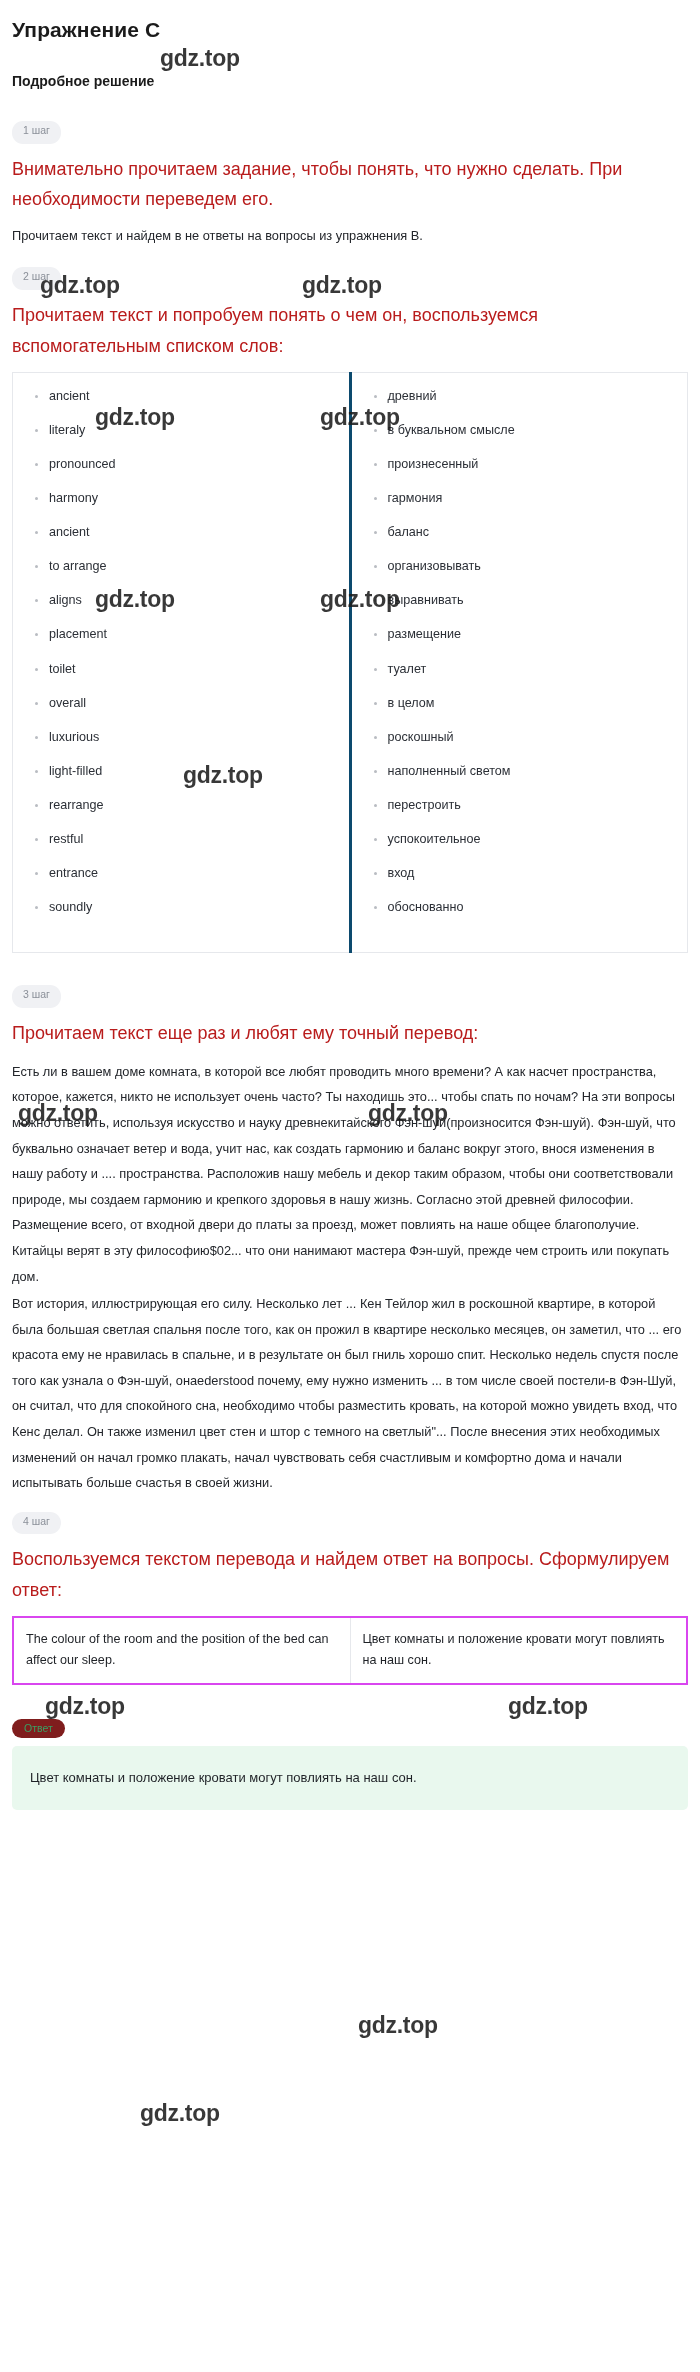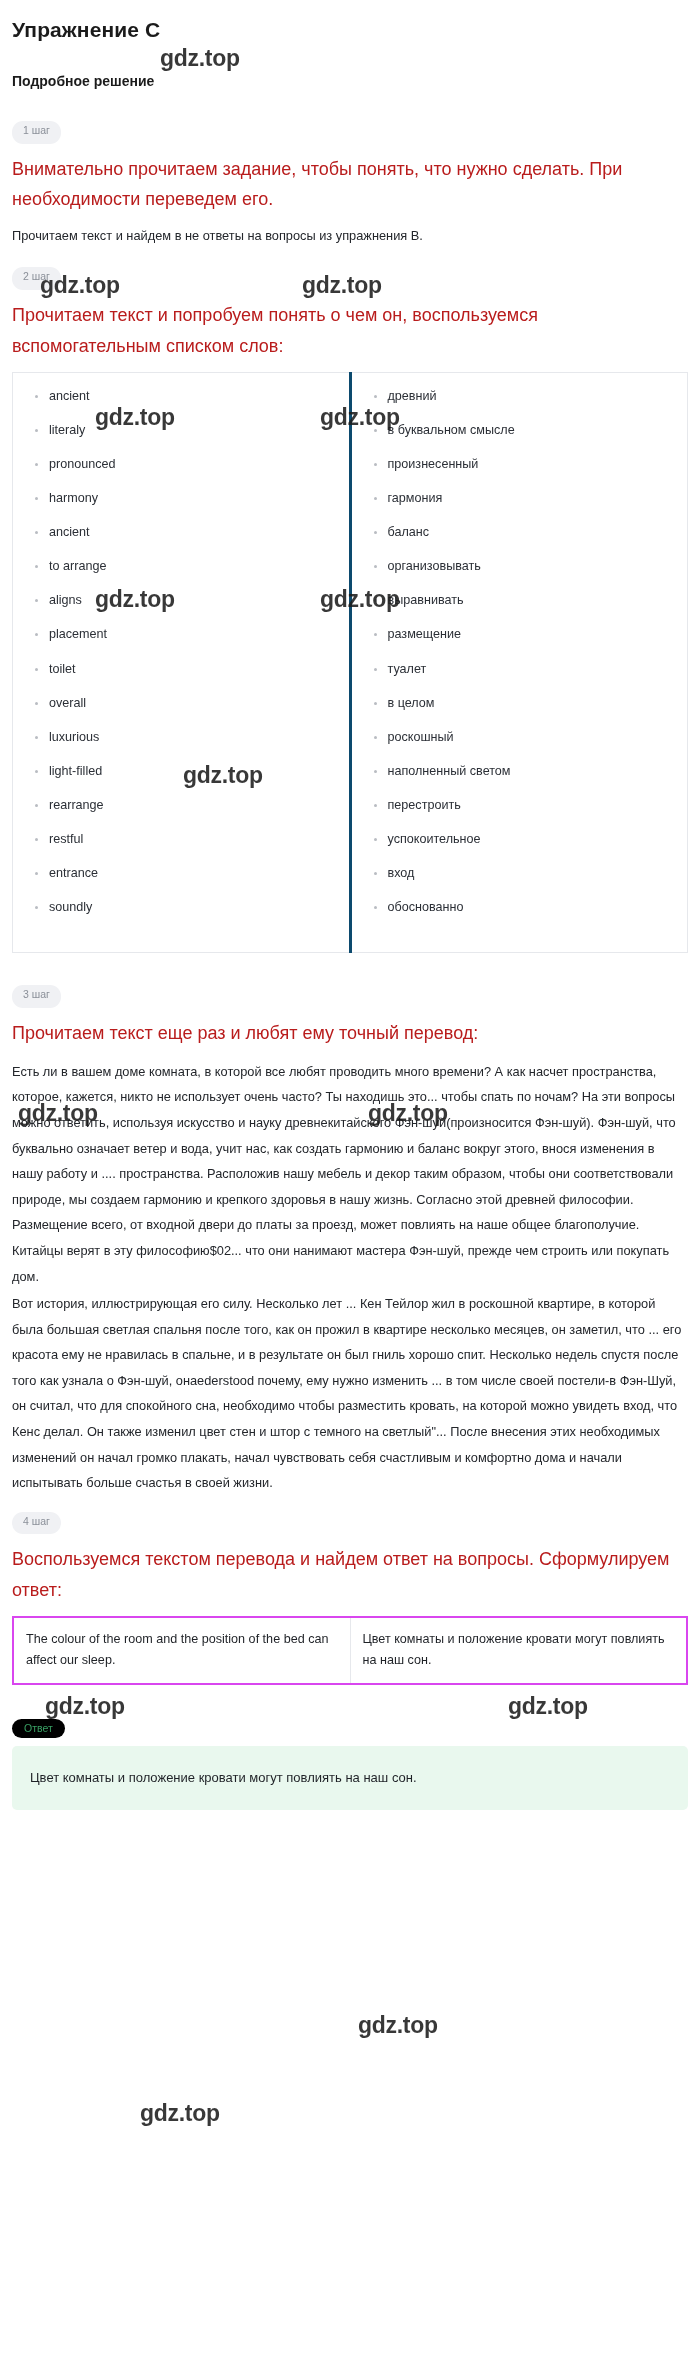--- a/index.html
+++ b/index.html
@@ -136,21 +136,21 @@
     font-size: 12.6px;
     line-height: 1.62;
     color: #1f2227;
     vertical-align: top;
   }
   .pair-table td.cell-left { border-right: 1px solid #e6e8ec; }
 
   
   .answer-badge {
     display: inline-block;
-    background: #000000;
+    background: #7f1d1d;
     color: #3aa064;
     font-size: 10.5px;
     border-radius: 11px;
     padding: 4px 12px;
     margin: 14px 0 8px 0;
     line-height: 1;
   }
   .answer-box {
     background: #e9f8ee;
     border-radius: 5px;

